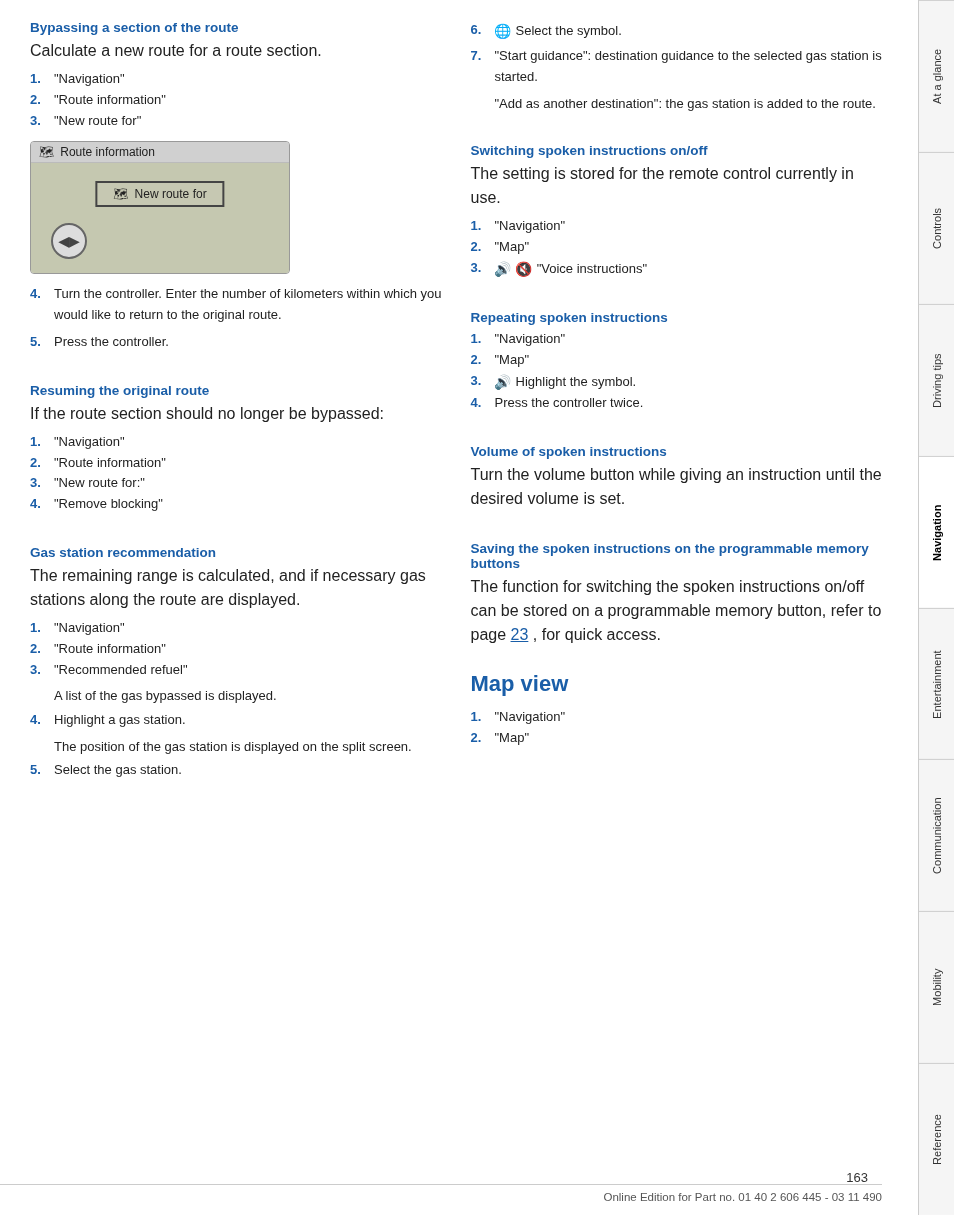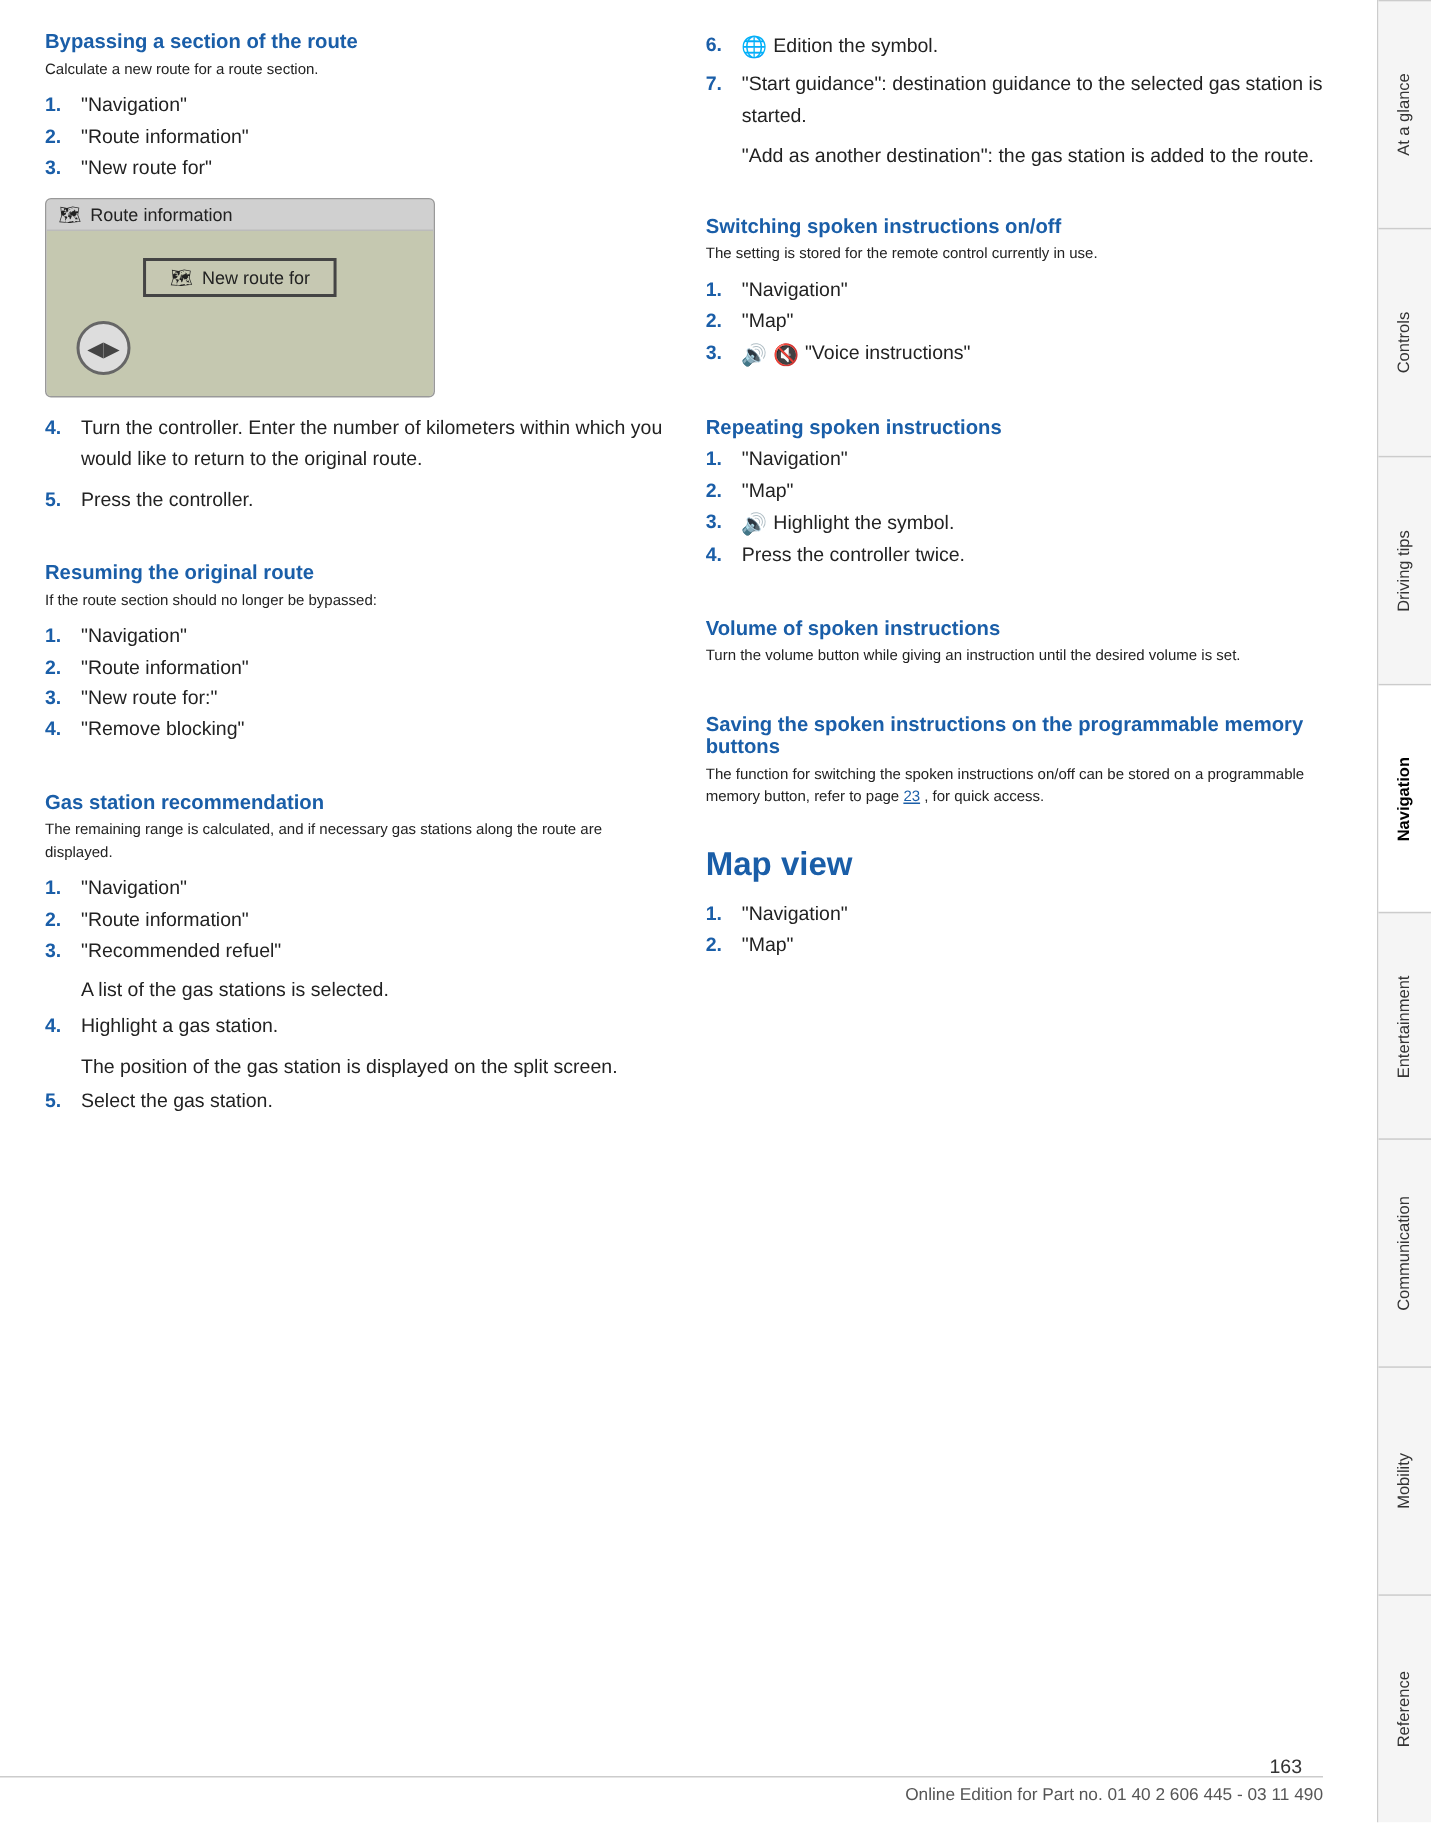--- a/index.html
+++ b/index.html
@@ -61,21 +61,21 @@
       margin-top: 0;
     }
     h1.big-title {
       color: #1a5ea8;
       font-size: 22px;
       font-weight: bold;
       margin-top: 24px;
       margin-bottom: 10px;
     }
     p.body-text {
-      font-size: 10px;
+      font-size: 16px;
       line-height: 1.5;
       margin-bottom: 6px;
     }
     ol.steps {
       margin-left: 0;
       padding-left: 0;
       list-style: none;
       margin-bottom: 6px;
     }
     ol.steps li {
@@ -259,21 +259,21 @@
           </li>
         <li>
             <span class="step-num">2.</span>
             <span>"Route information"</span>
           </li>
         <li>
             <span class="step-num">3.</span>
             <span>"Recommended refuel"</span>
           </li>
       </ol>
-      <p class="indent-text">A list of the gas stations is selected.</p>
+      <p class="indent-text">A list of the gas bypassed is displayed.</p>
       <ol class="steps">
         <li>
             <span class="step-num">4.</span>
             <span>Highlight a gas station.</span>
           </li>
       </ol>
       <p class="indent-text">The position of the gas station is displayed on the split screen.</p>
       <ol class="steps">
         <li>
             <span class="step-num">5.</span>
@@ -282,21 +282,21 @@
       </ol>
     </div>
 
     <div class="right-col">
 
       <ol class="steps" style="margin-top:0;">
         <li>
           <span class="step-num">6.</span>
           <span>
             <span class="inline-icon">🌐</span>
-            <span>Edition the symbol.</span>
+            <span>Select the symbol.</span>
           </span>
         </li>
         <li style="margin-top:4px;">
           <span class="step-num">7.</span>
           <span>"Start guidance": destination guidance to the selected gas station is started.</span>
         </li>
       </ol>
       <p class="indent-text">"Add as another destination": the gas station is added to the route.</p>
 
       <h2 class="section-title">Switching spoken instructions on/off</h2>

